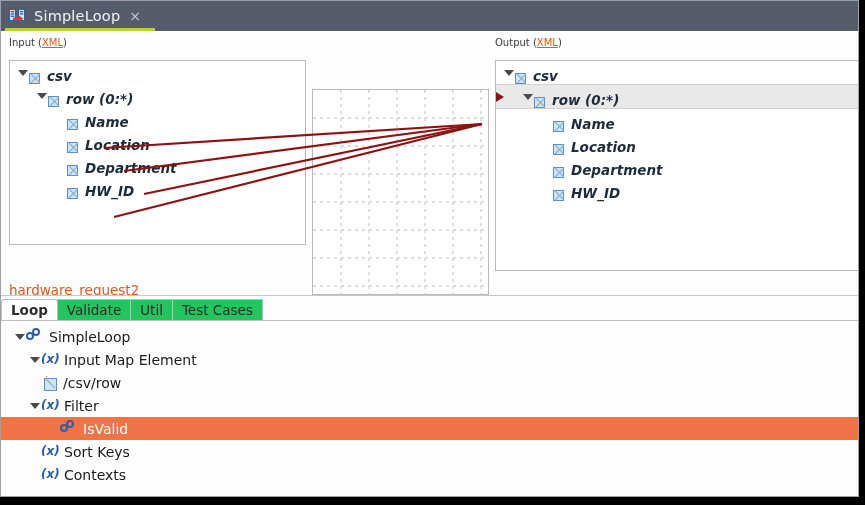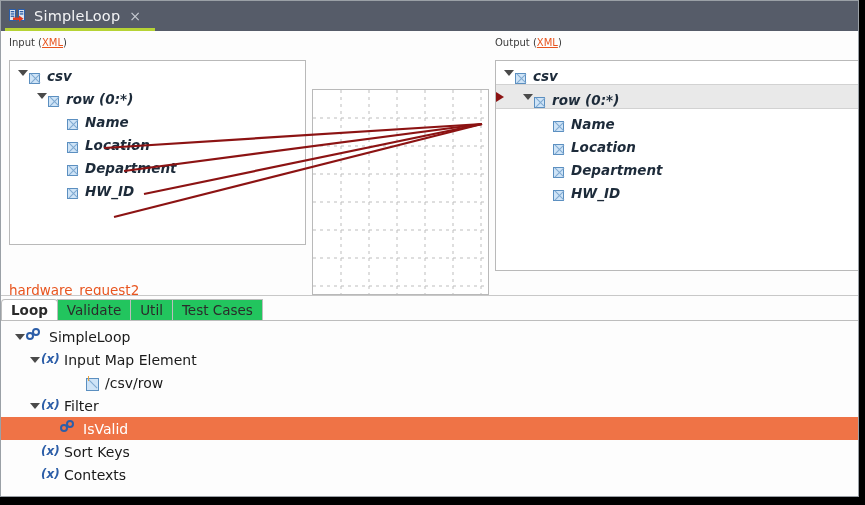--- a/index.html
+++ b/index.html
@@ -229,21 +229,21 @@
         <div class="brow" style="padding-left: 12px;">
           <span class="twist open"></span>
           <span class="bicon ico-link"></span>
           <span>SimpleLoop</span>
         </div>
         <div class="brow" style="padding-left: 27px;">
           <span class="twist open"></span>
           <span class="bicon ico-fx">(x)</span>
           <span>Input Map Element</span>
         </div>
-        <div class="brow" style="padding-left: 72px;">
+        <div class="brow" style="padding-left: 30px;">
           <span class="twist"></span>
           <span class="bicon ico-map"></span>
           <span>/csv/row</span>
         </div>
         <div class="brow" style="padding-left: 27px;">
           <span class="twist open"></span>
           <span class="bicon ico-fx">(x)</span>
           <span>Filter</span>
         </div>
         <div class="brow sel" style="padding-left: 46px;">

